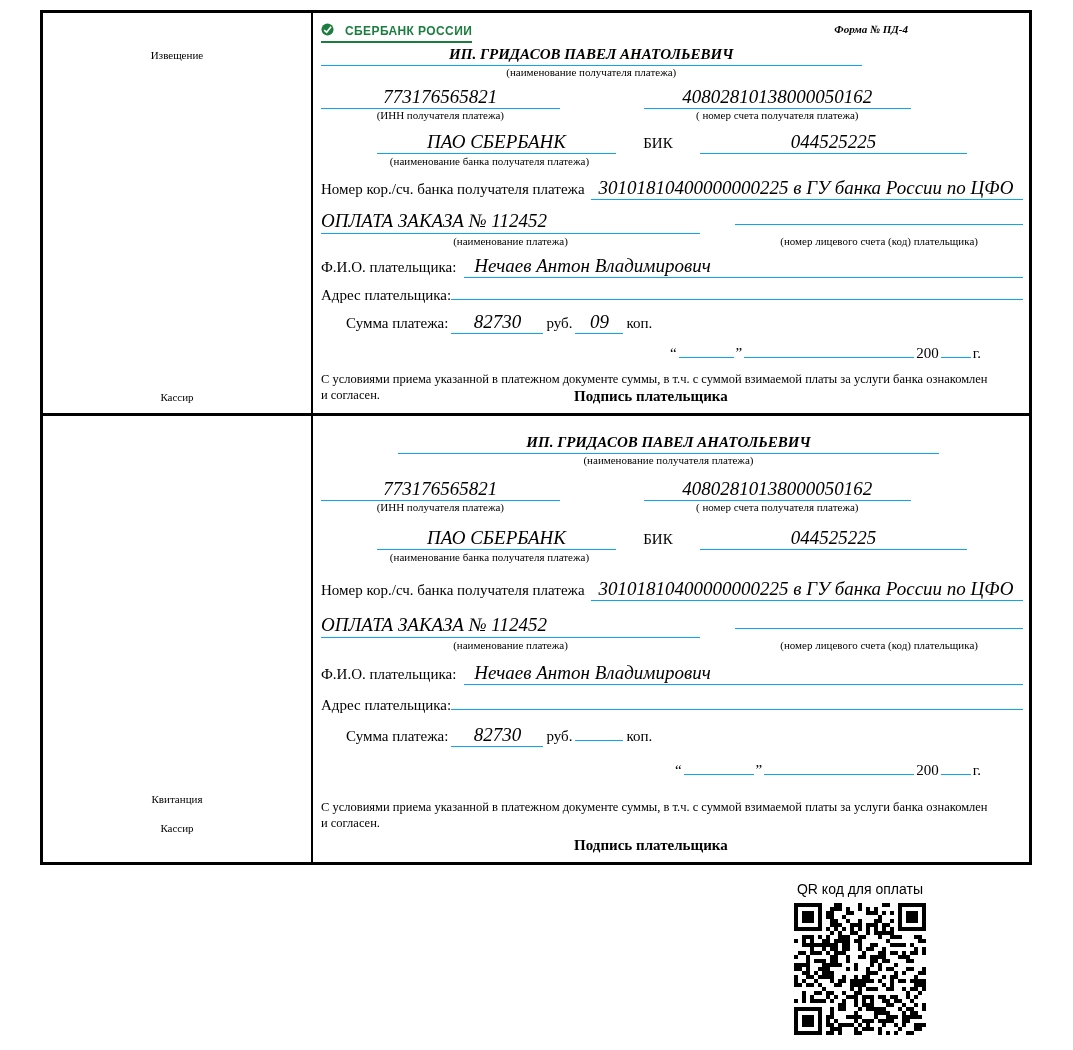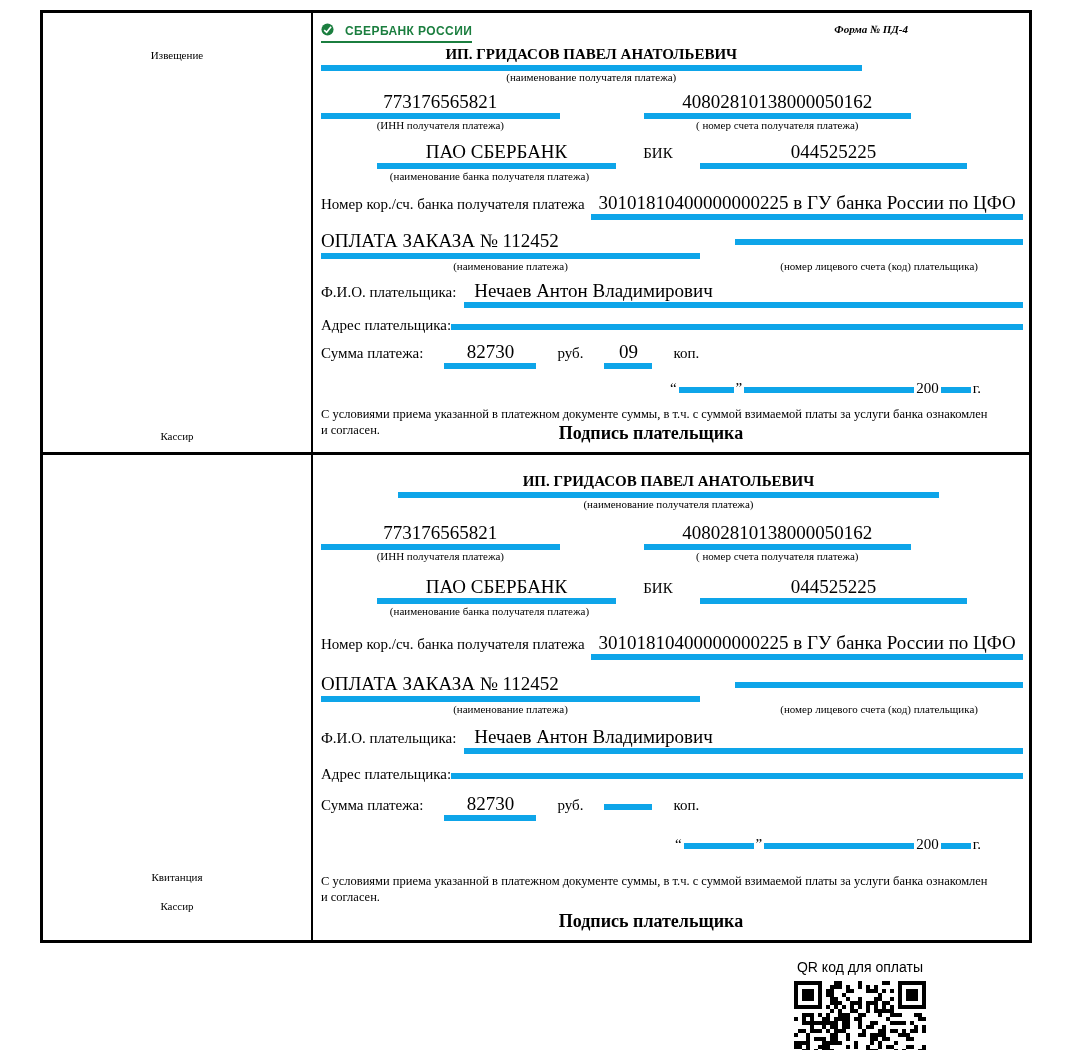--- a/index.html
+++ b/index.html
@@ -18,21 +18,21 @@
   .side-label { font-weight: normal; font-size: 11px; text-align: right; }
   .content { flex: 1; min-width: 0; padding: 10px 6px 8px 8px; }
   .section-receipt .content { padding-top: 18px; }
 
   .header-row { display: flex; justify-content: space-between; align-items: flex-start; margin-bottom: 3px; }
   .logo { display: inline-flex; align-items: center; gap: 5px; font-weight: bold; font-size: 12px;
           letter-spacing: .4px; border-bottom: 2px solid #1b7e3f; padding-bottom: 2px;
           font-family: "Liberation Sans", sans-serif; }
   .form-label { font-weight: bold; font-style: italic; font-size: 11px; margin-right: 115px; white-space: nowrap; }
 
-  .u { border-bottom: 6px solid #0ea5e9; }
+  .u { border-bottom: 1px solid #0ea5e9; font-style: italic; }
   .caption { font-size: 11px; }
   .center { text-align: center; }
   .value { font-size: 19px; }
   .plain-label { font-size: 15px; white-space: nowrap; }
   .fill { flex: 1; }
   .blank { display: inline-block; height: 15px; }
 
   .payee-block { width: 77%; }
   .payee { text-align: center; font-weight: bold; font-size: 15px; padding-bottom: 2px; }
   .section-receipt .payee-block { margin-bottom: 6px; }
@@ -49,27 +49,27 @@
   .corr-value { margin-left: 6px; padding-left: 8px; white-space: nowrap; }
   .purpose-row { margin-top: 10px; align-items: flex-start; }
   .purpose { width: 54%; padding-bottom: 1px; white-space: nowrap; }
   .spacer { width: 5%; }
   .caption-row { margin-top: 1px; }
   .purpose-cap { width: 54%; }
   .code-cap { flex: 1; margin-left: 5%; }
   .fio-row { margin-top: 8px; align-items: baseline; }
   .fio-value { margin-left: 8px; padding-left: 10px; white-space: nowrap; }
   .addr-row { margin-top: 7px; align-items: baseline; }
-  .sum-row { margin-top: 7px; align-items: baseline; gap: 21px; }
+  .sum-row { margin-top: 7px; align-items: baseline; gap: 3px; margin-left: 25px; }
   .sum-rub { width: 92px; }
   .sum-kop { width: 48px; }
   .date-row { margin-top: 9px; justify-content: flex-end; margin-right: 42px; align-items: baseline; gap: 2px; font-size: 15px; }
   .w55 { width: 55px; } .w70 { width: 70px; } .w170 { width: 170px; } .w150 { width: 150px; } .w30 { width: 30px; }
   .agreement { font-size: 12.5px; margin-top: 9px; width: 95%; line-height: 1.28; }
-  .signature { font-weight: bold; font-size: 18px; text-align: center; width: 46%; margin-left: 24%; }
+  .signature { font-weight: bold; font-size: 15px; text-align: center; width: 46%; margin-left: 24%; }
   .section-notice .signature { margin-top: -15px; }
   .section-receipt .signature { margin-top: 6px; }
 
   .section-receipt .cols { margin-top: 12px; }
   .section-receipt .bank-row { margin-top: 14px; }
   .section-receipt .corr-row { margin-top: 15px; }
   .section-receipt .purpose-row { margin-top: 13px; }
   .section-receipt .fio-row { margin-top: 11px; }
   .section-receipt .addr-row { margin-top: 10px; }
   .section-receipt .sum-row { margin-top: 10px; }

